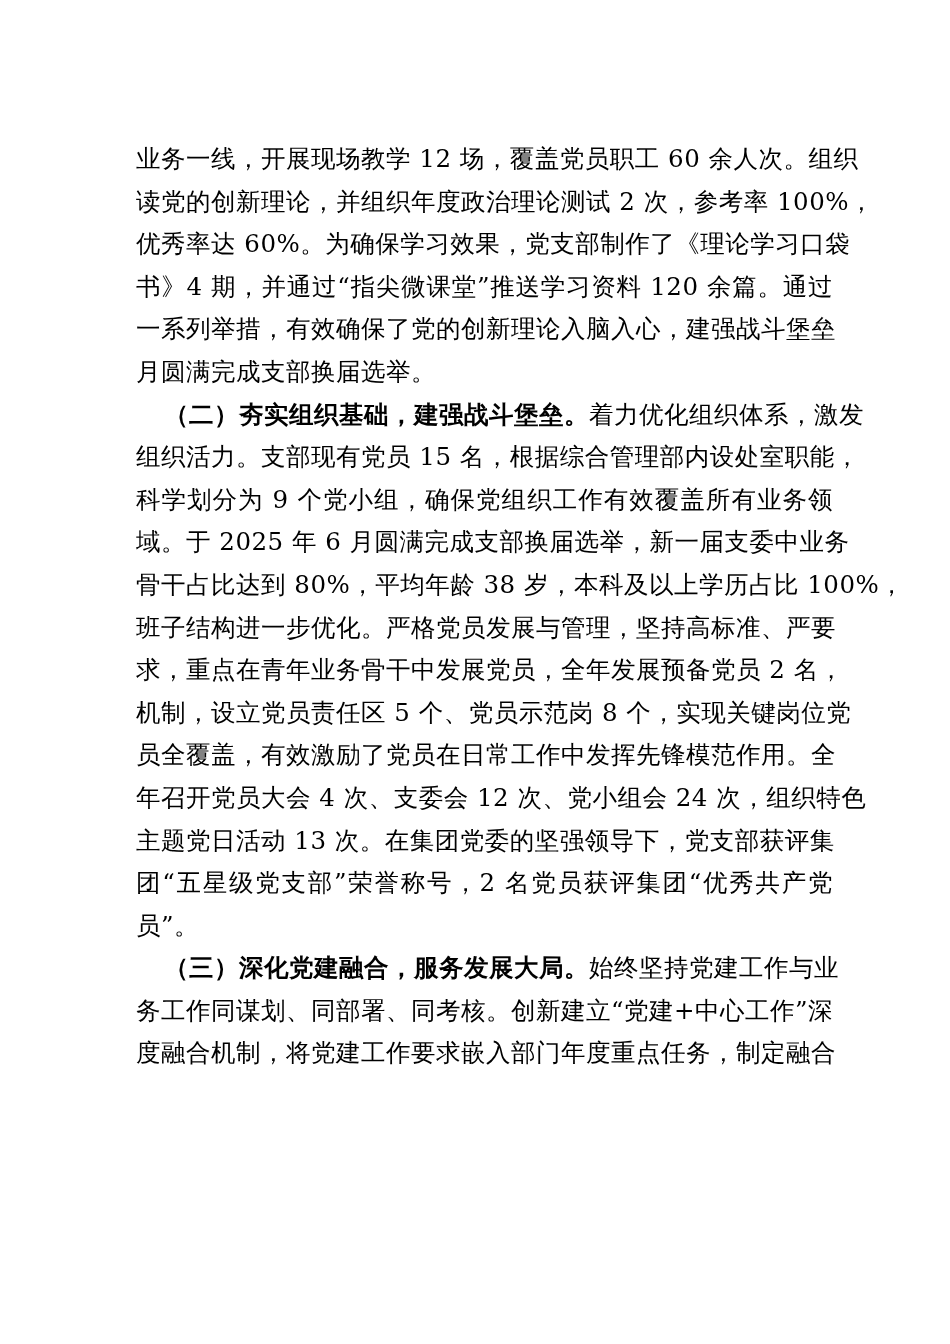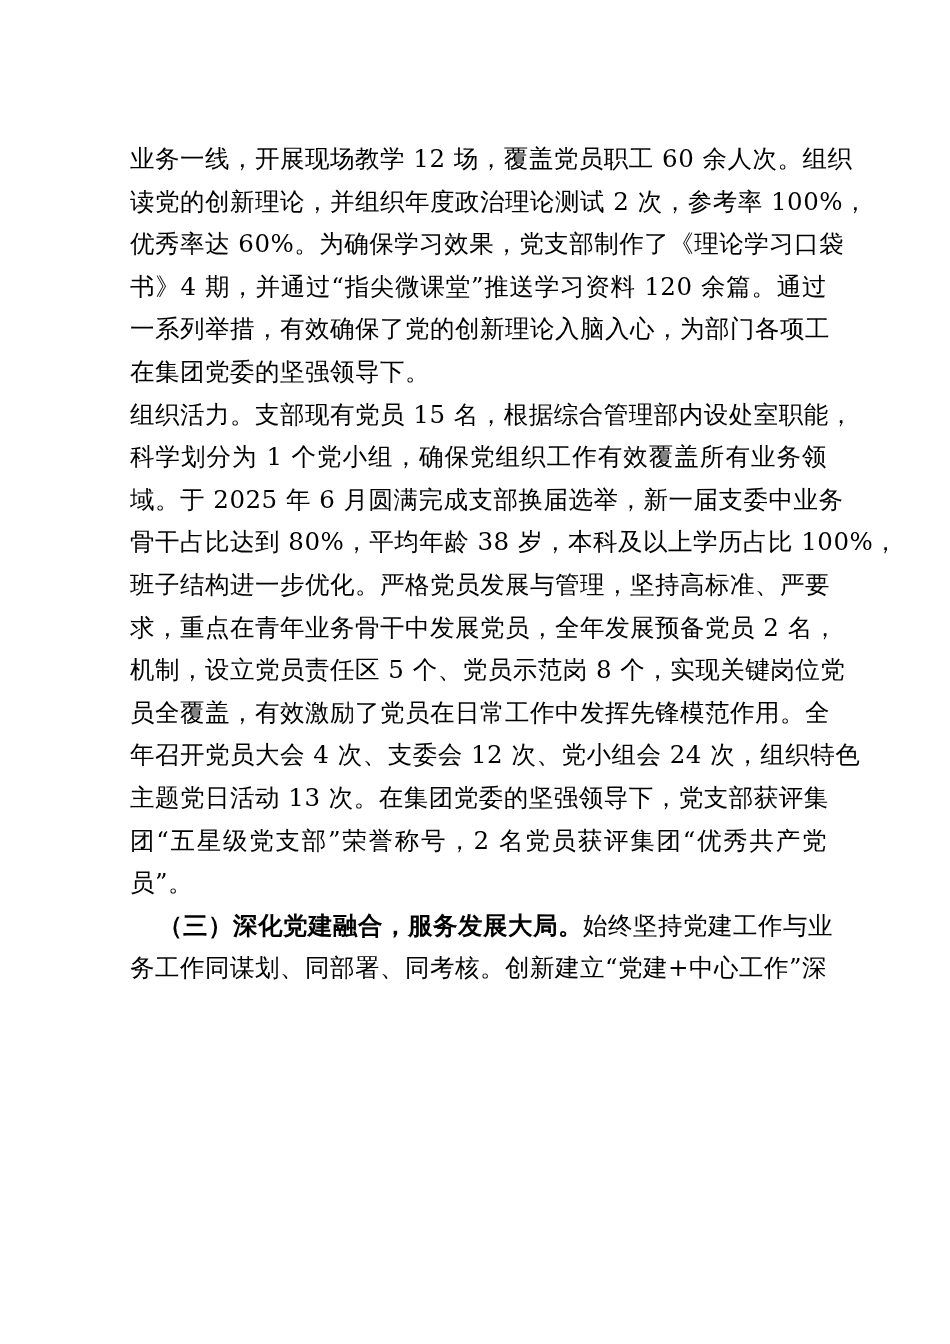--- a/index.html
+++ b/index.html
@@ -1,19 +1,19 @@
 <!DOCTYPE html>
 <html><head>
 <meta charset="utf-8">
 <style>
   html, body { margin: 0; padding: 0; background: #ffffff; }
   body { width: 950px; height: 1344px; position: relative; overflow: hidden; }
   .page {
     position: absolute;
-    left: 130px;
+    left: 136px;
     top: 138px;
     width: 697px;
     font-family: "DejaVu Serif", "Liberation Serif", serif;
     font-size: 24.5px;
     color: #000000;
   }
   .line {
     height: 42.6px;
     line-height: 42.6px;
     white-space: nowrap;
@@ -28,37 +28,39 @@
 </head>
 <body>
 
 <div class="page">
 
   <div>
     <div class="line">业务一线，开展现场教学 12 场，覆盖党员职工 60 余人次。组织</div>
     <div class="line">读党的创新理论，并组织年度政治理论测试 2 次，参考率 100%，</div>
     <div class="line">优秀率达 60%。为确保学习效果，党支部制作了《理论学习口袋</div>
     <div class="line">书》4 期，并通过“指尖微课堂”推送学习资料 120 余篇。通过</div>
-    <div class="line">一系列举措，有效确保了党的创新理论入脑入心，为部门各项工</div>
-    <div class="line last">在集团党委的坚强领导下。</div>
+    <div class="line">一系列举措，有效确保了党的创新理论入脑入心，建强战斗堡垒</div>
+    <div class="line last">月圆满完成支部换届选举。</div>
   </div>
 
   <div>
+    <div class="line indent"><span class="heading">（二）夯实组织基础，建强战斗堡垒。</span><span>着力优化组织体系，激发</span></div>
     <div class="line">组织活力。支部现有党员 15 名，根据综合管理部内设处室职能，</div>
-    <div class="line">科学划分为 1 个党小组，确保党组织工作有效覆盖所有业务领</div>
+    <div class="line">科学划分为 9 个党小组，确保党组织工作有效覆盖所有业务领</div>
     <div class="line">域。于 2025 年 6 月圆满完成支部换届选举，新一届支委中业务</div>
     <div class="line">骨干占比达到 80%，平均年龄 38 岁，本科及以上学历占比 100%，</div>
     <div class="line">班子结构进一步优化。严格党员发展与管理，坚持高标准、严要</div>
     <div class="line">求，重点在青年业务骨干中发展党员，全年发展预备党员 2 名，</div>
     <div class="line">机制，设立党员责任区 5 个、党员示范岗 8 个，实现关键岗位党</div>
     <div class="line">员全覆盖，有效激励了党员在日常工作中发挥先锋模范作用。全</div>
     <div class="line">年召开党员大会 4 次、支委会 12 次、党小组会 24 次，组织特色</div>
     <div class="line">主题党日活动 13 次。在集团党委的坚强领导下，党支部获评集</div>
     <div class="line">团“五星级党支部”荣誉称号，2 名党员获评集团“优秀共产党</div>
     <div class="line last">员”。</div>
   </div>
 
   <div>
     <div class="line indent"><span class="heading">（三）深化党建融合，服务发展大局。</span><span>始终坚持党建工作与业</span></div>
     <div class="line">务工作同谋划、同部署、同考核。创新建立“党建+中心工作”深</div>
+    <div class="line">度融合机制，将党建工作要求嵌入部门年度重点任务，制定融合</div>
   </div>
 
 </div>
 
 </body></html>

